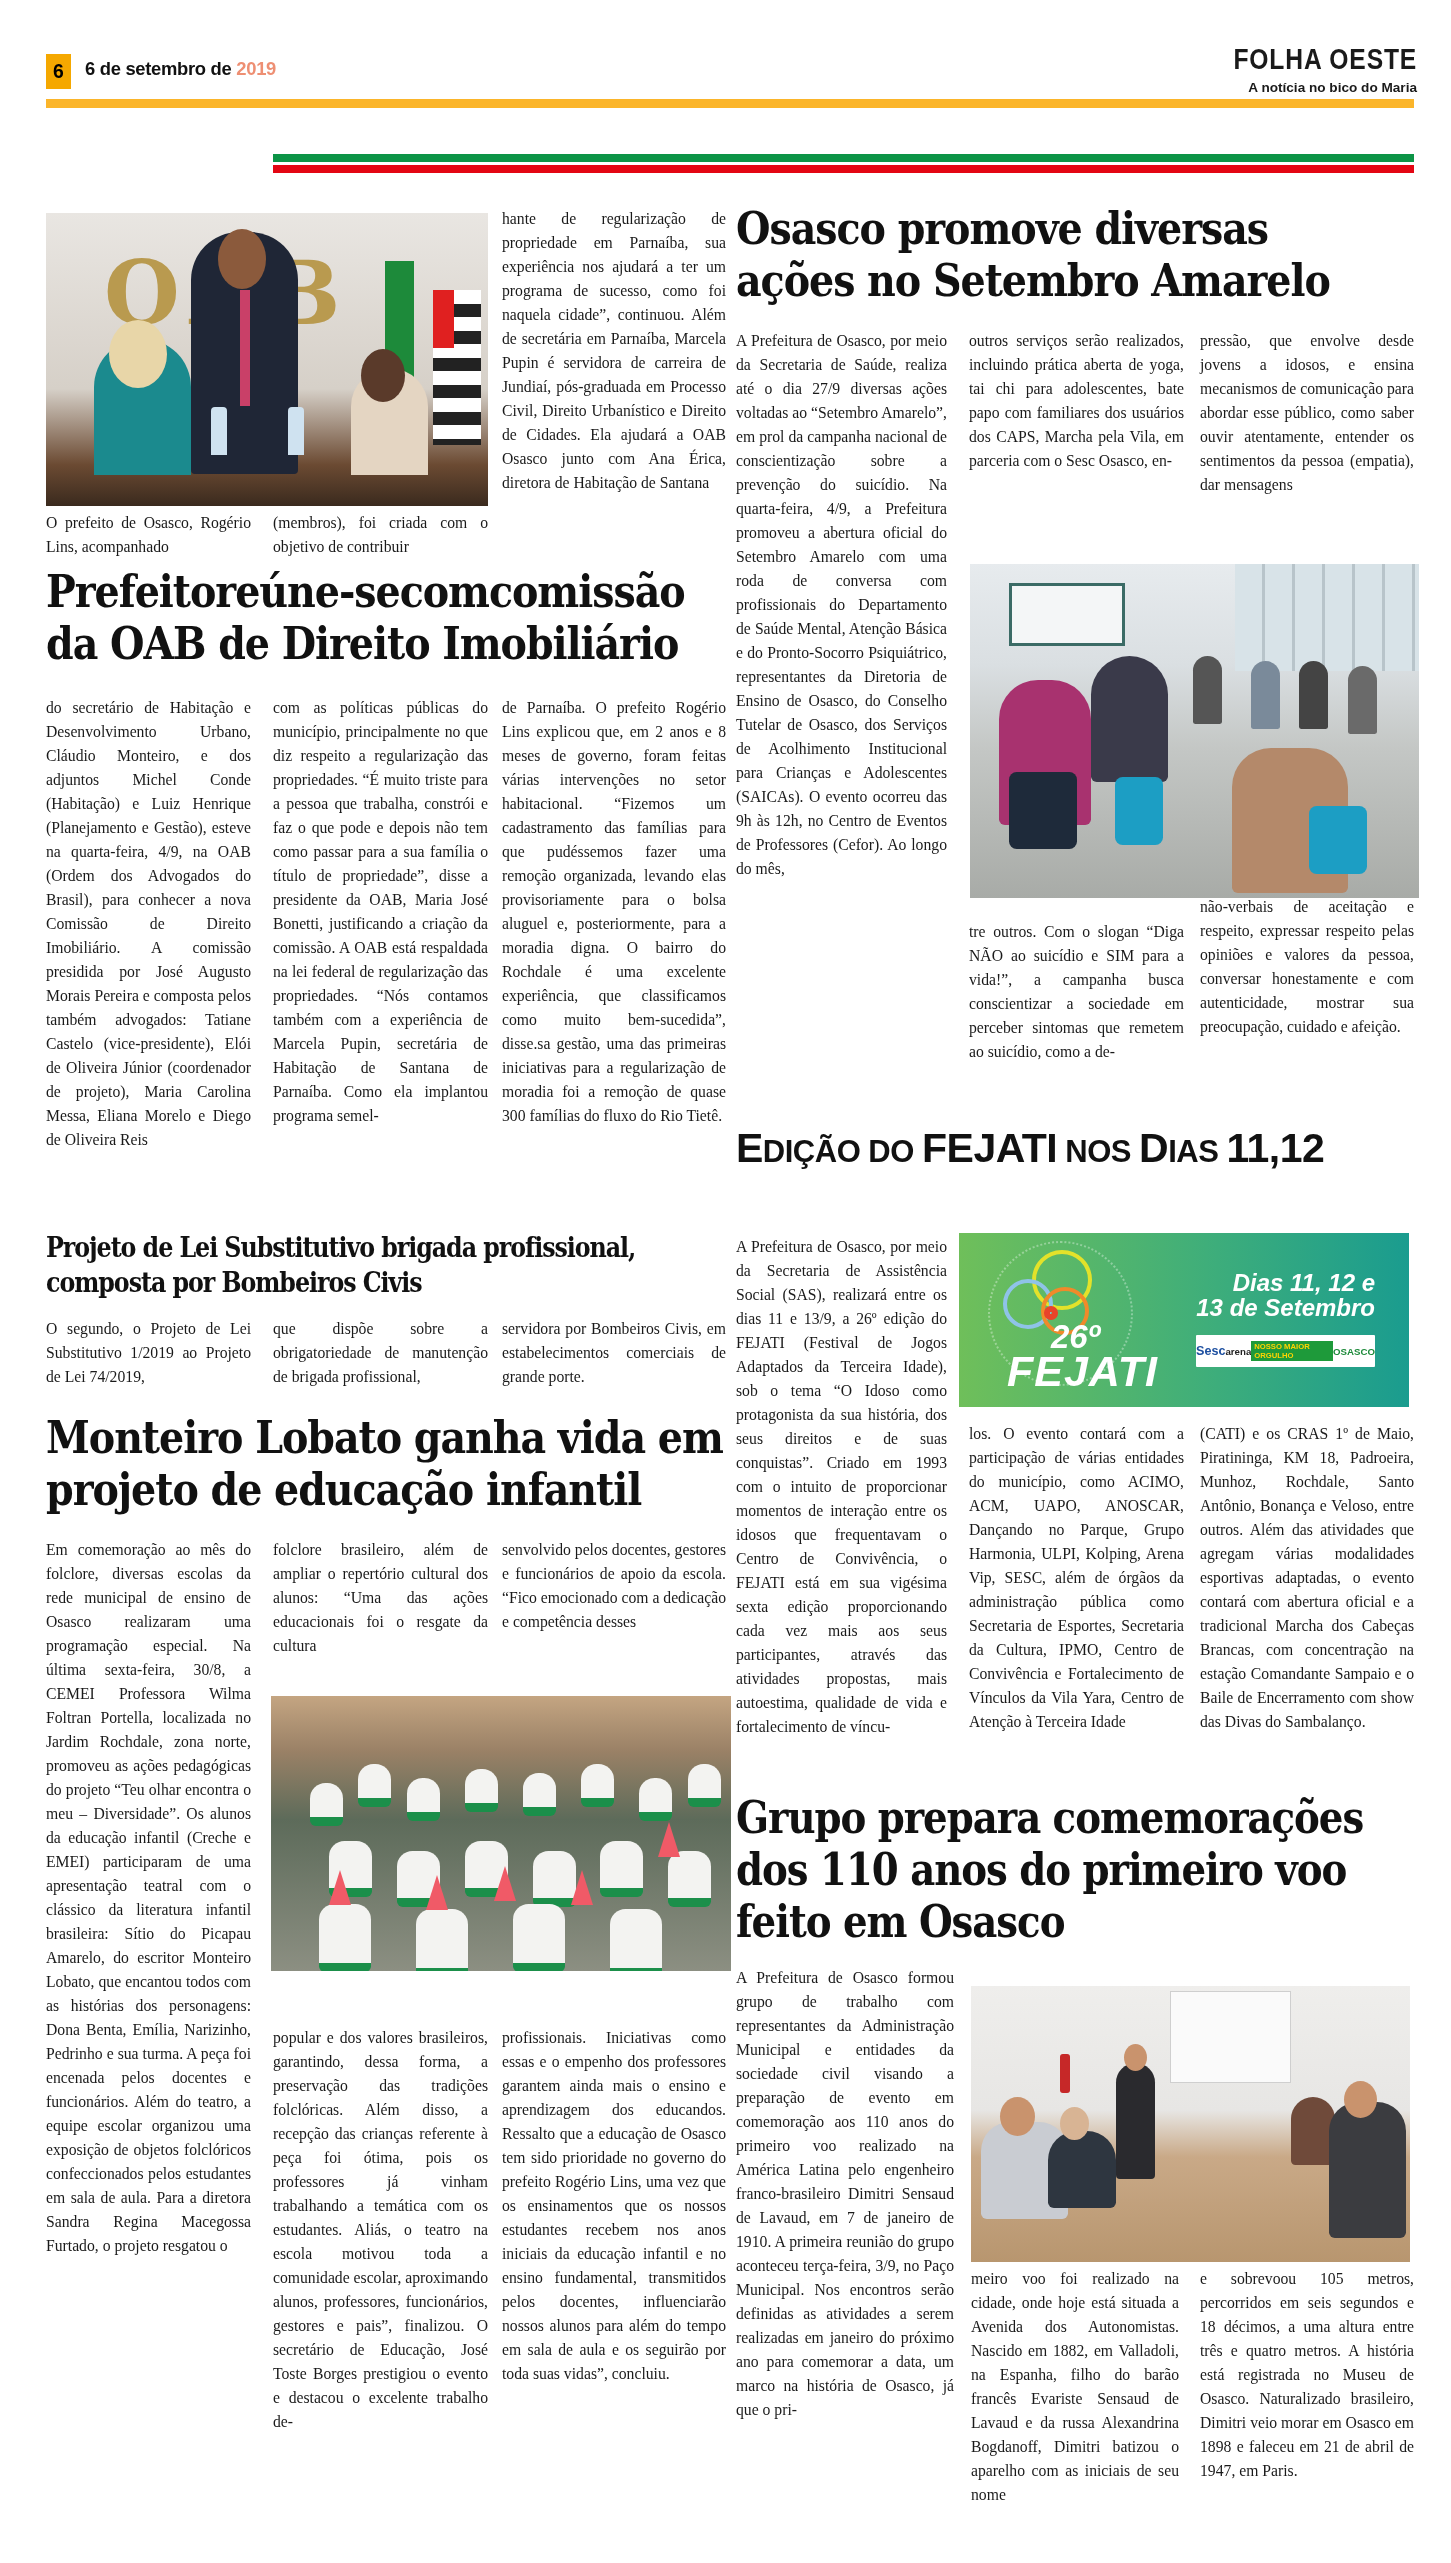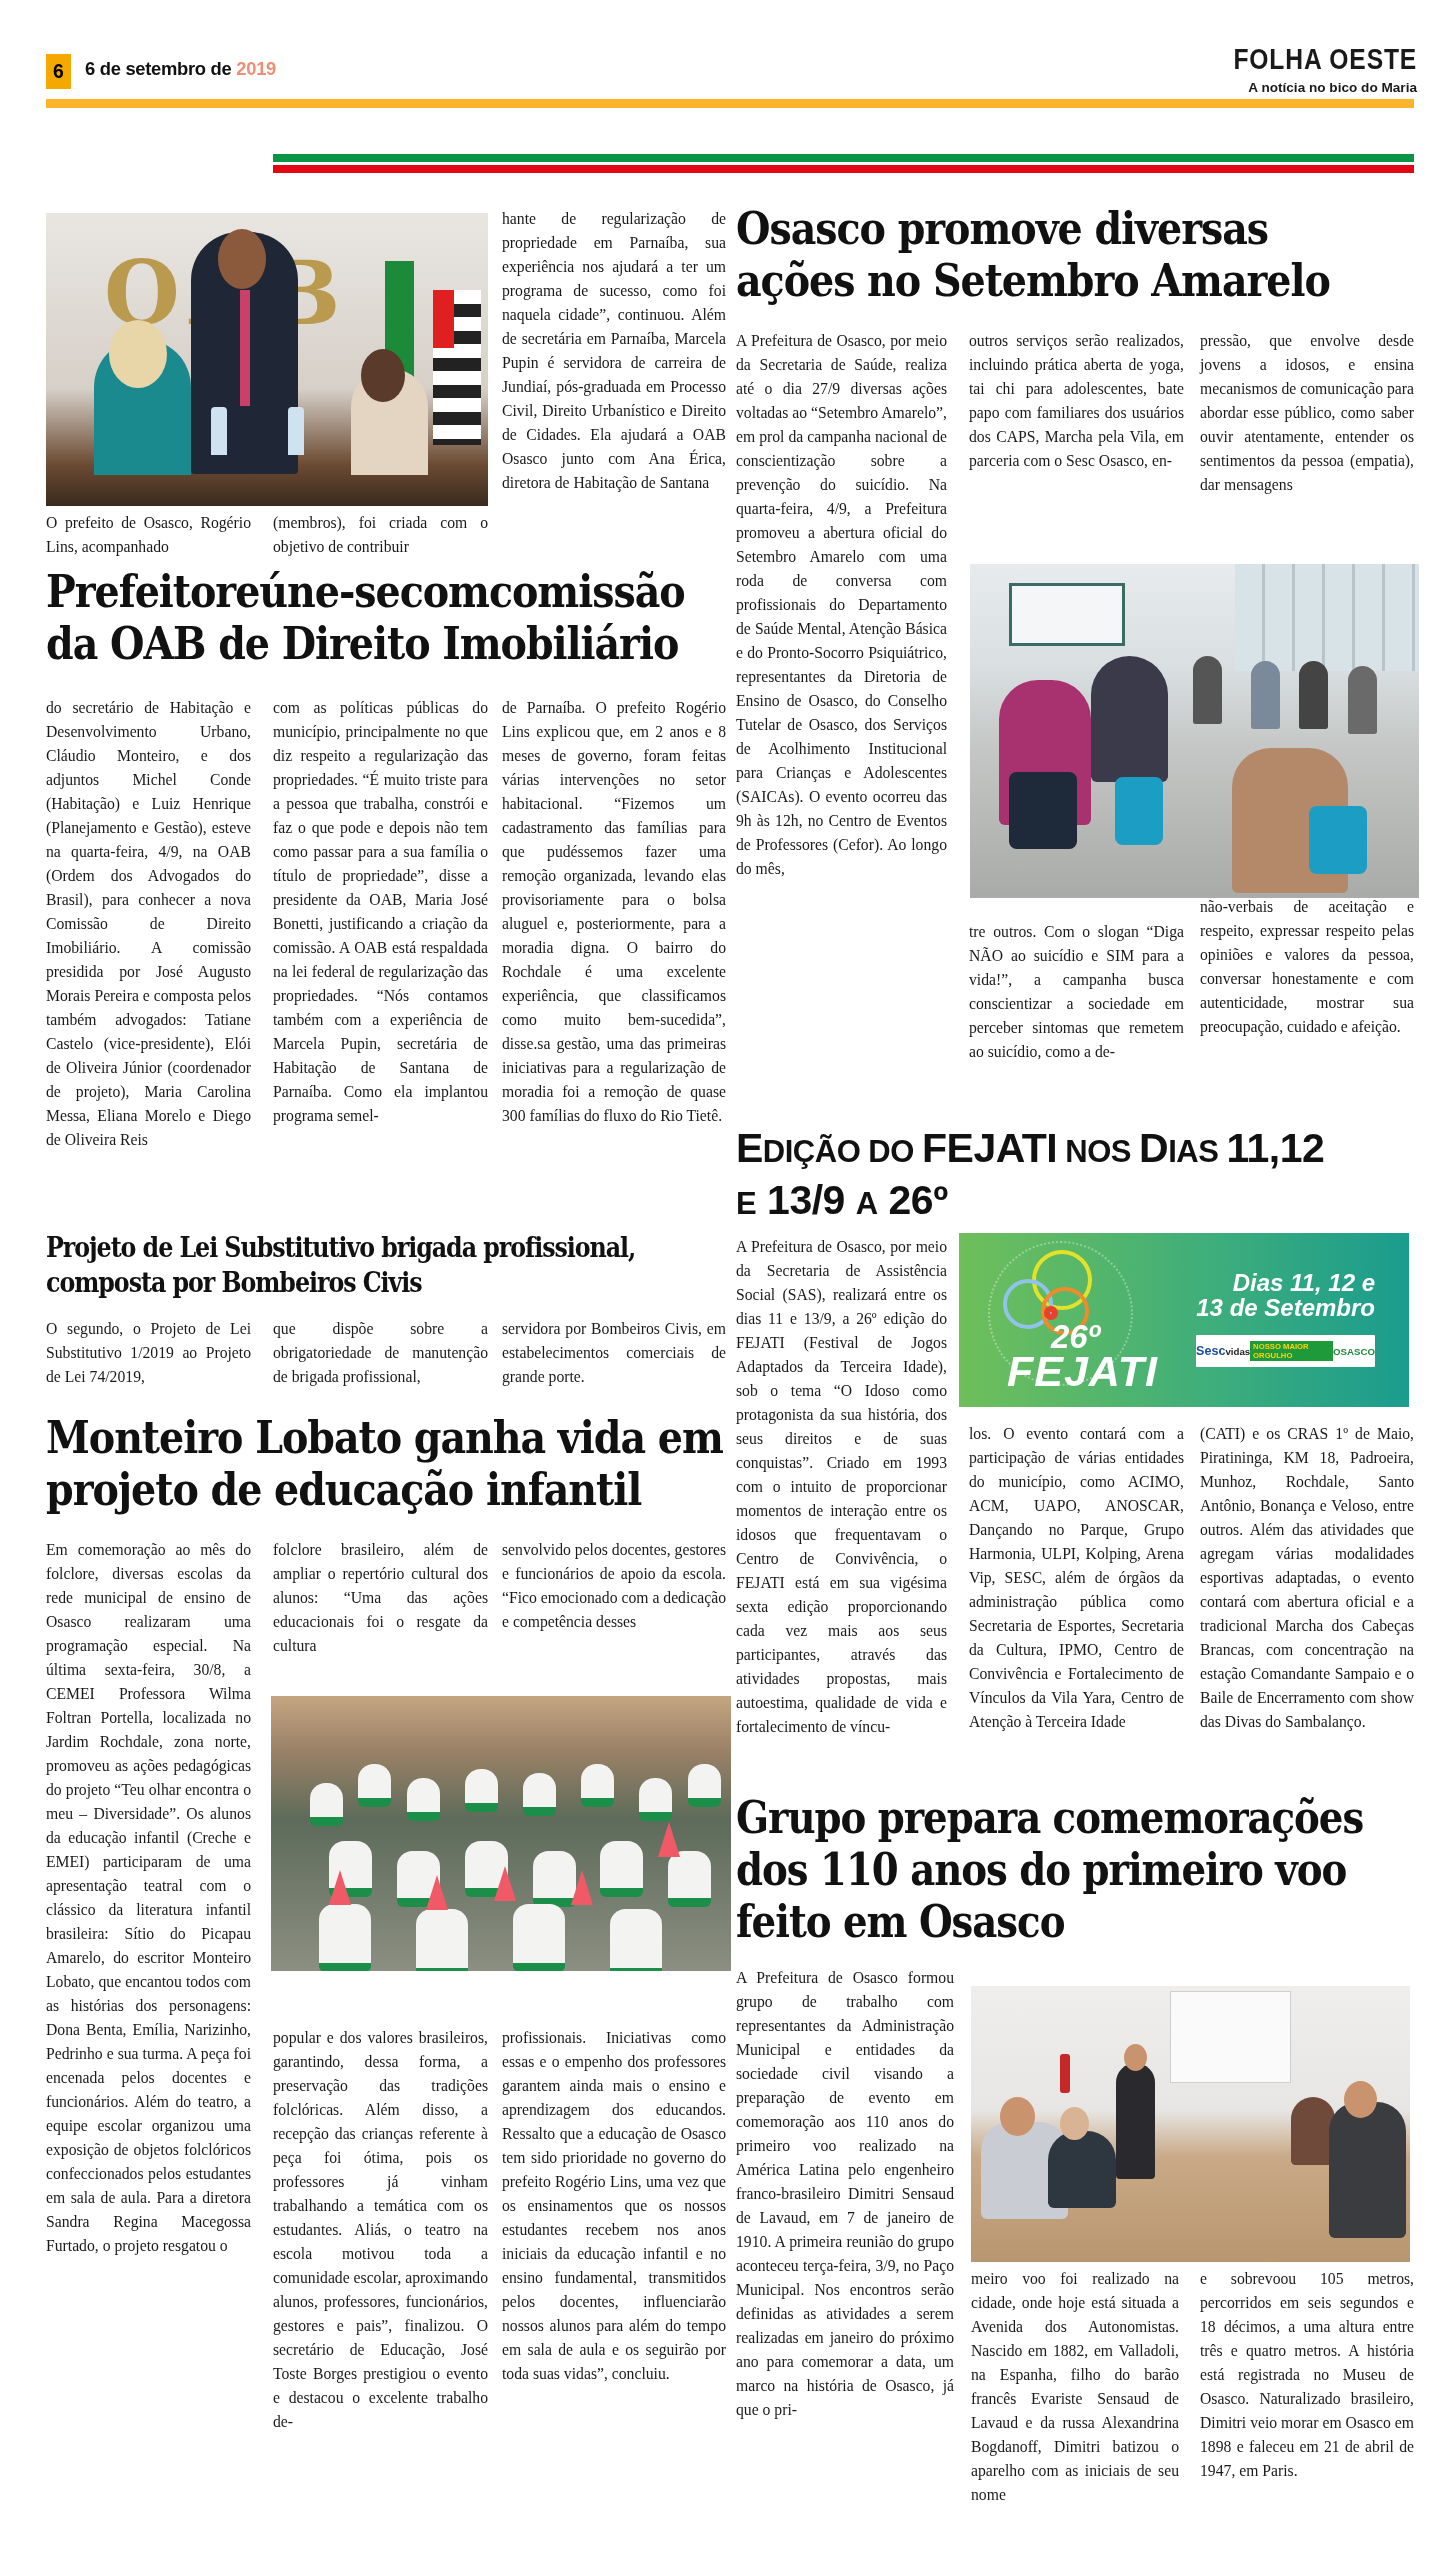--- a/index.html
+++ b/index.html
@@ -188,40 +188,39 @@
   <div class="chair" style="left:39px;top:208px;width:68px;height:77px;background:#1e2a3a"></div>
   <div class="chair" style="left:145px;top:213px;width:48px;height:68px"></div>
   <div class="chair" style="left:339px;top:242px;width:58px;height:68px"></div>
 </div>
 
 <div class="col" style="left:969px; top:920px; width:215px;">tre outros. Com o slogan “Diga NÃO ao suicídio e SIM para a vida!”, a campanha busca conscientizar a sociedade em perceber sintomas que remetem ao suicídio, como a de-</div>
 <div class="col" style="left:1200px; top:895px; width:214px;">não-verbais de aceitação e respeito, expressar respeito pelas opiniões e valores da pessoa, conversar honestamente e com autenticidade, mostrar sua preocupação, cuidado e afeição.</div>
 
 <div class="headline h-sans" style="left:736px; top:1124px;">
   <div><span>E</span><span class="sc">DIÇÃO DO </span><span>FEJATI</span><span class="sc"> NOS </span><span>D</span><span class="sc">IAS </span><span>11,12</span></div>
-  <div><span class="sc">E</span><span> 13/9 </span><span class="sc">A</span><span> 26º</span></div>
 </div>
 
 <div class="col" style="left:736px; top:1235px; width:211px;">A Prefeitura de Osasco, por meio da Secretaria de Assistência Social (SAS), realizará entre os dias 11 e 13/9, a 26º edição do FEJATI (Festival de Jogos Adaptados da Terceira Idade), sob o tema “O Idoso como protagonista da sua história, dos seus direitos e de suas conquistas”. Criado em 1993 com o intuito de proporcionar momentos de interação entre os idosos que frequentavam o Centro de Convivência, o FEJATI está em sua vigésima sexta edição proporcionando cada vez mais aos seus participantes, através das atividades propostas, mais autoestima, qualidade de vida e fortalecimento de víncu-</div>
 
 <div class="photo ph-fejati">
   <div class="ring" style="left:29px;top:7.7px;width:145px;height:145px;border-width:2.9px;border-color:rgba(255,255,255,0.35);border-style:dotted;"></div>
   <div class="ring" style="left:73px;top:17.4px;width:60px;height:60px;border-width:4.8px;border-color:#e3e22a"></div>
   <div class="ring" style="left:44px;top:46px;width:50px;height:50px;border-width:4.8px;border-color:#8fc3e8"></div>
   <div class="ring" style="left:82px;top:54px;width:48px;height:48px;border-width:4.8px;border-color:#f08a2a"></div>
   <div class="ring" style="left:85px;top:73px;width:13.6px;height:13.6px;border-width:6.8px;border-color:#e8432a"></div>
   <div class="num">26º</div>
   <div class="fej">FEJATI</div>
   <div class="days">
     <div>Dias 11, 12 e</div>
     <div>13 de Setembro</div>
   </div>
   <div class="logos">
     <span>Sesc</span>
-    <span>vidas</span>
+    <span>arena</span>
     <span>NOSSO MAIOR ORGULHO</span>
     <span>OSASCO</span>
   </div>
 </div>
 
 <div class="col" style="left:969px; top:1422px; width:215px;">los. O evento contará com a participação de várias entidades do município, como ACIMO, ACM, UAPO, ANOSCAR, Dançando no Parque, Grupo Harmonia, ULPI, Kolping, Arena Vip, SESC, além de órgãos da administração pública como Secretaria de Esportes, Secretaria da Cultura, IPMO, Centro de Convivência e Fortalecimento de Vínculos da Vila Yara, Centro de Atenção à Terceira Idade</div>
 <div class="col" style="left:1200px; top:1422px; width:214px;">(CATI) e os CRAS 1º de Maio, Piratininga, KM 18, Padroeira, Munhoz, Rochdale, Santo Antônio, Bonança e Veloso, entre outros. Além das atividades que agregam várias modalidades esportivas adaptadas, o evento contará com abertura oficial e a tradicional Marcha dos Cabeças Brancas, com concentração na estação Comandante Sampaio e o Baile de Encerramento com show das Divas do Sambalanço.</div>
 
 <div class="headline h-big" style="left:736px; top:1792px; transform:scaleX(0.86);">
   <div>Grupo prepara comemorações</div>

